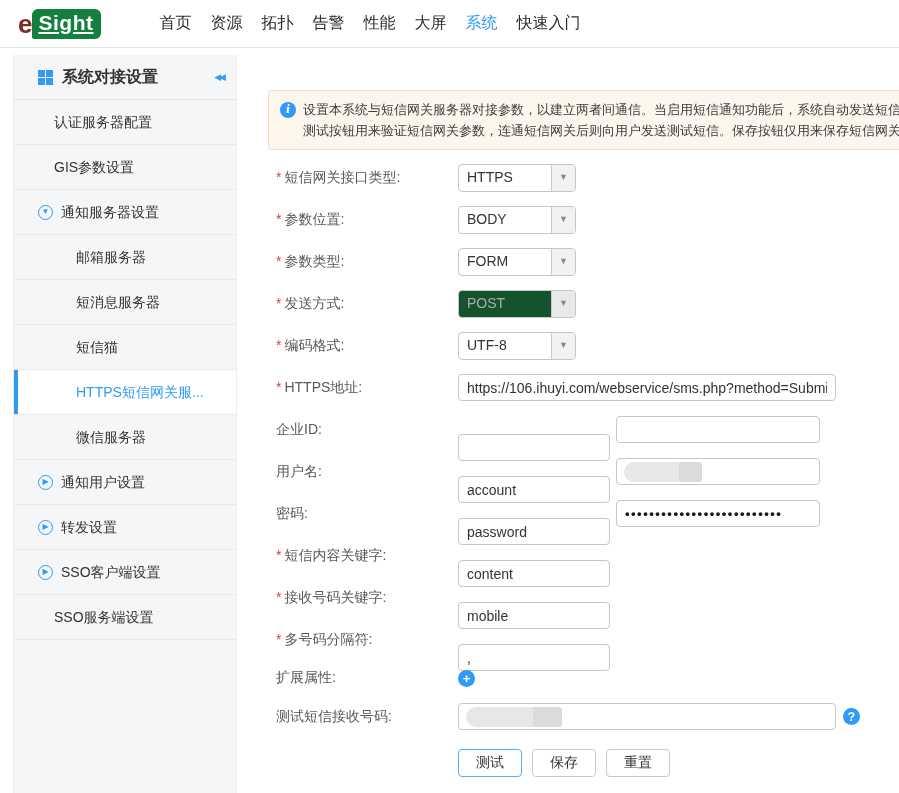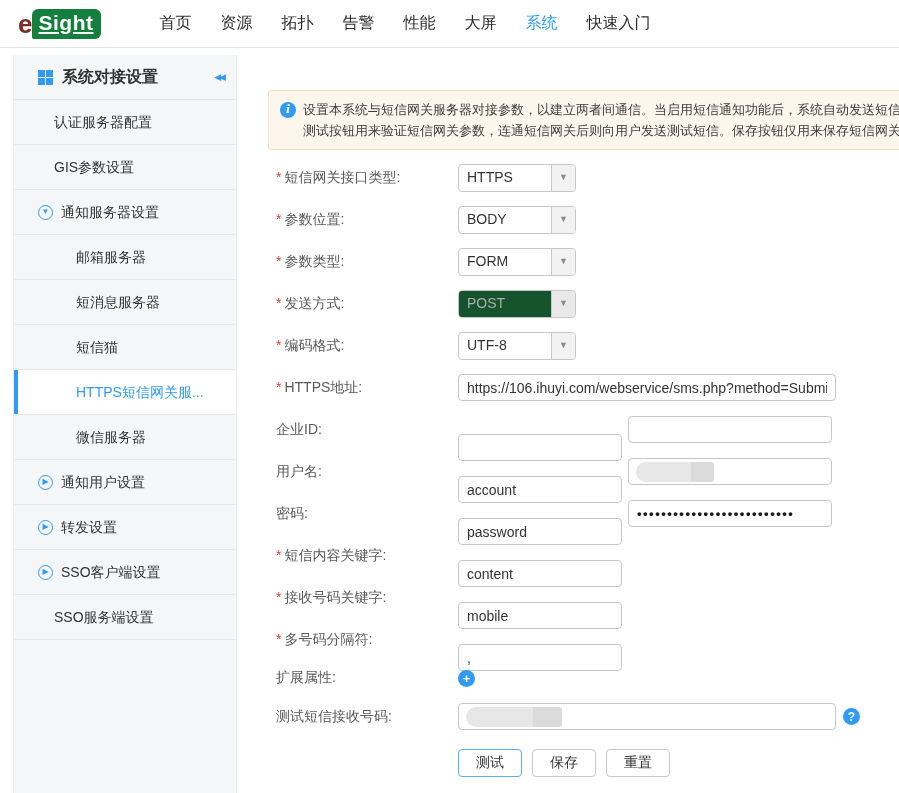--- a/index.html
+++ b/index.html
@@ -5,21 +5,21 @@
   * { margin:0; padding:0; box-sizing:border-box; }
   html,body { width:899px; height:793px; overflow:hidden; background:#fff;
     font-family:"Liberation Sans","DejaVu Sans",sans-serif; color:#333; }
 
   
   .topnav { height:48px; border-bottom:1px solid #e4e4e4; display:flex; align-items:center; background:#fff; }
   .logo { display:flex; align-items:flex-end; margin-left:18px; }
   .logo-e { font-size:26px; font-weight:bold; color:#7d2c24; line-height:30px; }
   .logo-badge { background:#15803d; color:#fff; font-size:21px; font-weight:bold;
     padding:1px 8px 3px 6px; border-radius:6px 6px 6px 2px; line-height:26px; letter-spacing:.5px;text-decoration:underline; }
-  .nav-menu { display:flex; margin-left:58px; gap:29px; }
+  .nav-menu { display:flex; margin-left:58px; gap:19px; }
   .nav-item { font-size:16px; color:#2b2b2b; cursor:pointer; white-space:nowrap; }
   .nav-item.active { color:#2f9bf4; }
 
   
   .sidebar { position:absolute; left:13px; top:55px; width:224px; bottom:0;
     background:#f5f6f7; border-left:1px solid #ececec; border-right:1px solid #ececec; }
   .side-header { height:45px; display:flex; align-items:center; padding:0 12px 0 24px;
     border-bottom:1px solid #e4e4e4; }
   .grid-icon { width:15px; height:15px; display:grid; grid-template-columns:7px 7px;
     grid-template-rows:7px 7px; gap:1px; margin-right:9px; }
@@ -56,21 +56,21 @@
   .select-value { flex:1; padding-left:8px; line-height:25px; font-size:14px; color:#333; }
   .select-arrow { width:24px; flex:none; background:#f2f2f2; border-left:1px solid #c9c9c9;
     text-align:center; line-height:25px; color:#8a8a8a; font-size:9px; }
   .select.disabled { background:#efefef; }
   .select.disabled .select-value { background:#14532d; color:#adadad; }
   .select.disabled .select-arrow { background:#e9e9e9; }
 
   .ipt { height:27px; border:1px solid #c6c6c6; border-radius:4px; padding:0 8px;
     font-size:14px; color:#333; background:#fff; outline:none;
     font-family:"Liberation Sans","DejaVu Sans",sans-serif; }
-  .w-narrow { width:164px;margin-top:36px; } .w-mid { width:204px; margin-left:6px; } .w-wide { width:378px; }
+  .w-narrow { width:152px;margin-top:36px; } .w-mid { width:204px; margin-left:6px; } .w-wide { width:378px; }
   .ipt-box { position:relative; height:27px; border:1px solid #c6c6c6; border-radius:4px; background:#fff; }
   .redact { position:absolute; top:3px; left:7px; height:20px; border-radius:10px 3px 3px 10px;
     background:linear-gradient(to right,#e7e7e7 70%,#dbdbdb 70%); }
   .dots { line-height:25px; padding:0 8px; font-size:13px; letter-spacing:1.5px; font-weight:bold;
     color:#1a1a1a; overflow:hidden; white-space:nowrap; }
 
   .round-btn { width:17px; height:17px; border-radius:50%; background:#2f9bf4; color:#fff;
     display:inline-flex; align-items:center; justify-content:center; font-size:13px;
     font-weight:bold; cursor:pointer; line-height:1; }
   .q-btn { margin-left:7px; font-size:12px; }

